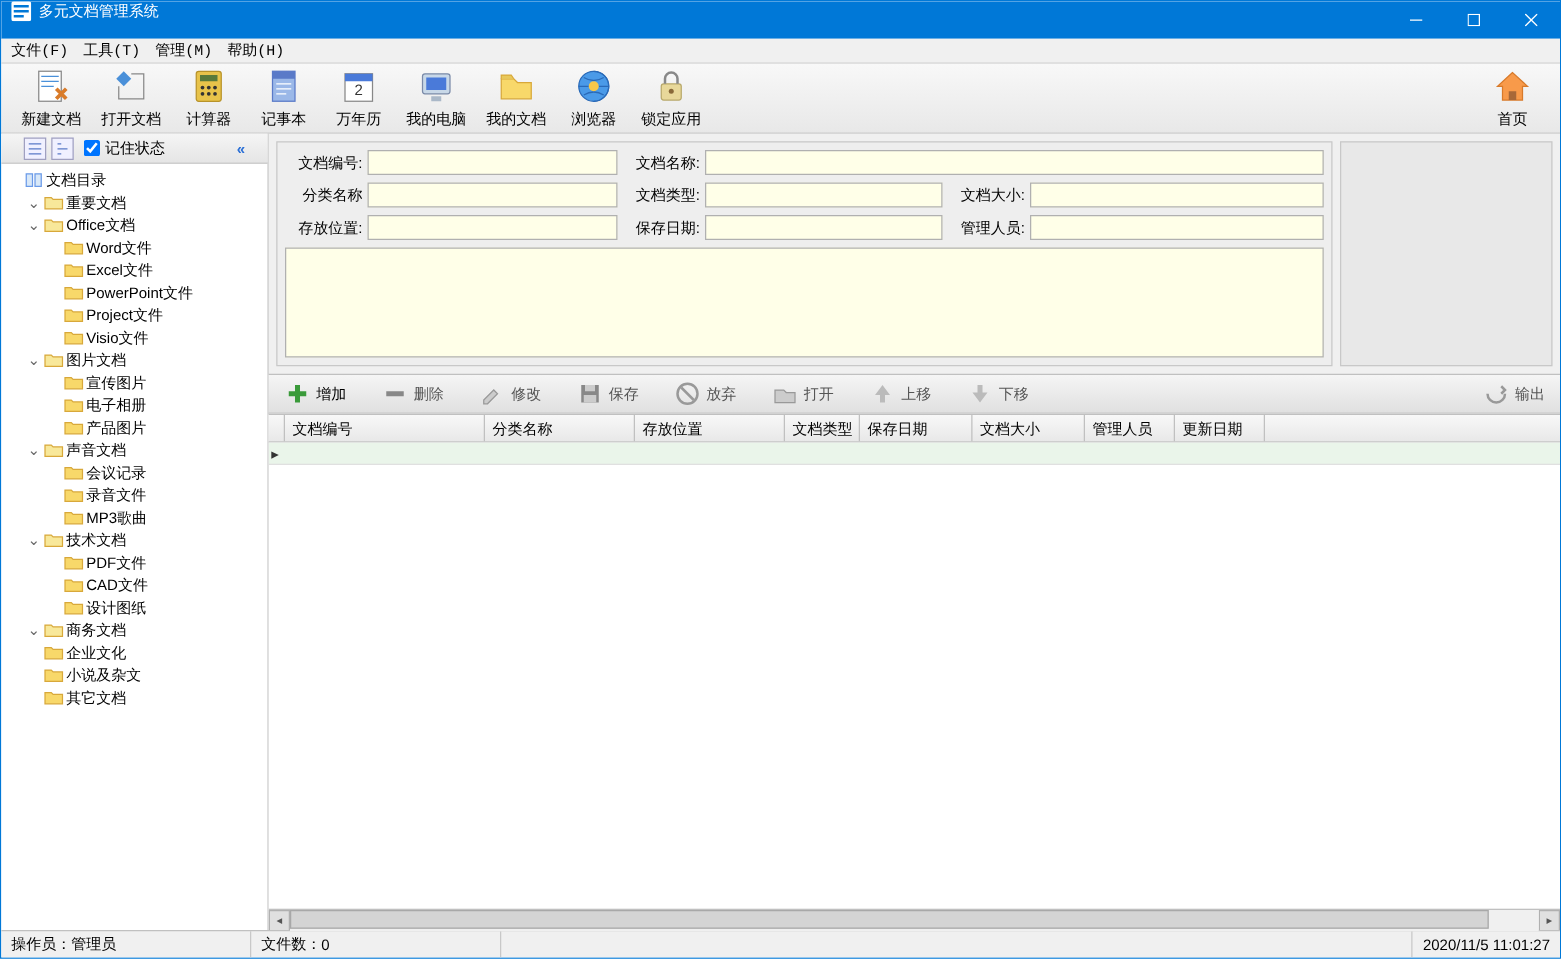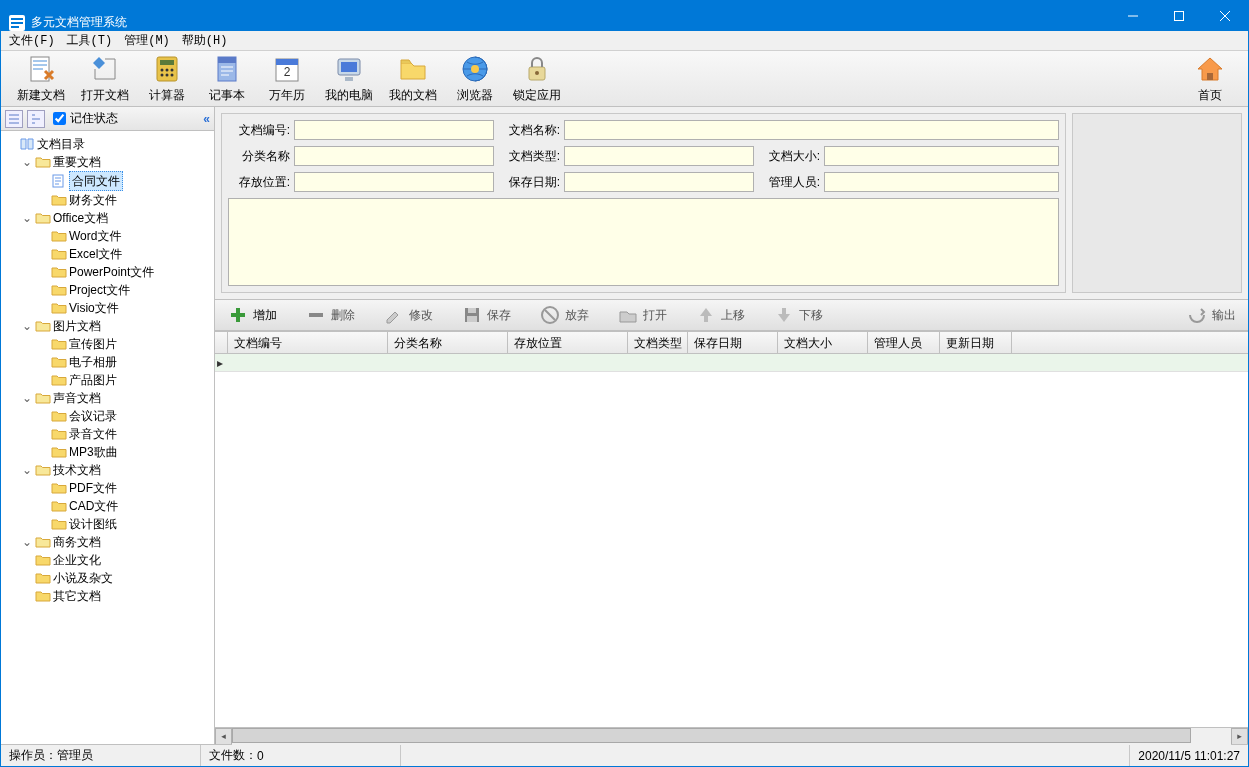--- a/index.html
+++ b/index.html
@@ -1,35 +1,35 @@
 <!DOCTYPE html>
 <html><head>
 <meta charset="utf-8">
 <style>
 * { margin: 0; padding: 0; box-sizing: border-box; font-family: "Microsoft YaHei", SimSun, sans-serif; font-size: 12px; }
 body { background: #fff; width: 1249px; height: 767px; overflow: hidden; border: 1px solid #0078d7; display: flex; flex-direction: column; }
 
-.titlebar { background: #0078d7; color: #fff; height: 30px; display: flex; align-items: flex-end; padding-left: 8px; }
+.titlebar { background: #0078d7; color: #fff; height: 30px; display: flex; align-items: flex-start; padding-left: 8px; }
 .titlebar .icon { width: 16px; height: 16px; margin-right: 6px; display: inline-flex; }
 .titlebar .title { flex: 1; font-size: 12px; }
 .titlebar .win-btns { display: flex; height: 100%; }
 .titlebar .win-btn { width: 46px; display: flex; align-items: center; justify-content: center; color: #fff; cursor: default; }
 
 .menubar { background: #f0f0f0; border-bottom: 1px solid #d0d0d0; height: 20px; display: flex; align-items: center; padding-left: 8px; gap: 12px; }
 .menubar span { cursor: default; font-family: Liberation Mono, monospace; }
 
 .toolbar { background: linear-gradient(#f8f8f8,#e8e8e8); border-bottom: 1px solid #c0c0c0; height: 56px; display: flex; align-items: center; padding: 0 8px; }
 .tool-btn { display: flex; flex-direction: column; align-items: center; justify-content: center; padding: 2px 8px; cursor: default; min-width: 60px; }
 .tool-btn .ico { width: 32px; height: 32px; display: flex; align-items: center; justify-content: center; }
 .tool-btn .lbl { margin-top: 2px; }
 .toolbar .spacer { flex: 1; }
 
 .body { flex: 1; display: flex; min-height: 0; }
 .sidebar { width: 214px; border-right: 1px solid #c0c0c0; display: flex; flex-direction: column; background: #fff; }
-.sidebar-head { background: linear-gradient(#f5f5f5,#e5e5e5); border-bottom: 1px solid #c0c0c0; height: 24px; display: flex; align-items: center; padding: 0 4px; gap: 4px; }
+.sidebar-head { background: linear-gradient(#f5f5f5,#e5e5e5); border-bottom: 1px solid #c0c0c0; height: 24px; display: flex; align-items: center; padding: 0 18px; gap: 4px; }
 .sidebar-head .mini { width: 18px; height: 18px; display: inline-flex; align-items: center; justify-content: center; border: 1px solid #a0a0c0; background: #f0f0ff; }
 .sidebar-head .chev { margin-left: auto; color: #2a6fd6; font-weight: bold; }
 .tree { flex: 1; overflow: auto; padding: 4px 0; }
 .tree ul { list-style: none; padding-left: 16px; }
 .tree > ul { padding-left: 4px; }
 .tree li { white-space: nowrap; line-height: 18px; }
 .tree .row { display: flex; align-items: center; gap: 2px; padding-right: 4px; }
 .tree .tw { width: 12px; text-align: center; color: #666; cursor: default; }
 .tree .fld { width: 16px; height: 14px; display: inline-block; }
 .tree .sel { background: #cde8ff; border: 1px dotted #3a8ee6; padding: 0 2px; }
@@ -248,45 +248,20 @@
               <li>
                 <div class="row">
                   <span class="tw">⌄</span>
                   <span class="fld">
                     <svg width="16" height="14" viewBox="0 0 16 14">
                       <path d="M1 3h5l1.5 1.5H15V12H1z" fill="#f8e89a" stroke="#d8a83a"></path>
                     </svg>
                   </span>
                   <span>重要文档</span>
                 </div>
-                <ul>
-                  <li>
-                    <div class="row">
-                      <span class="tw"></span>
-                      <span class="fld">
-                        <svg width="14" height="14" viewBox="0 0 14 14">
-                          <rect x="2" y="1" width="10" height="12" fill="#fff" stroke="#6a9ae8"></rect>
-                          <path d="M4 4h6M4 7h6M4 10h4" stroke="#6a9ae8"></path>
-                        </svg>
-                      </span>
-                      <span class="sel">合同文件</span>
-                    </div>
-                  </li>
-                  <li>
-                    <div class="row">
-                      <span class="tw"></span>
-                      <span class="fld">
-                        <svg width="16" height="14" viewBox="0 0 16 14">
-                          <path d="M1 3h5l1.5 1.5H15V12H1z" fill="#f8d86a" stroke="#d8a83a"></path>
-                        </svg>
-                      </span>
-                      <span>财务文件</span>
-                    </div>
-                  </li>
-                </ul>
               </li>
               <li>
                 <div class="row">
                   <span class="tw">⌄</span>
                   <span class="fld">
                     <svg width="16" height="14" viewBox="0 0 16 14">
                       <path d="M1 3h5l1.5 1.5H15V12H1z" fill="#f8e89a" stroke="#d8a83a"></path>
                     </svg>
                   </span>
                   <span>Office文档</span>

